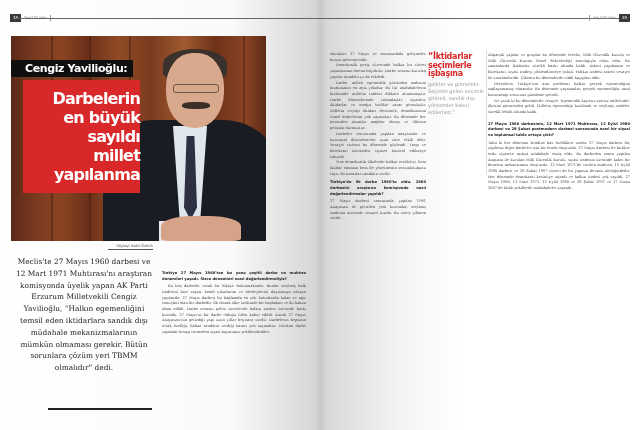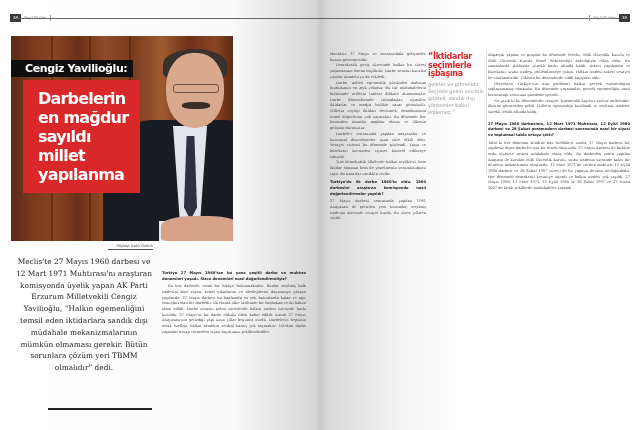--- a/index.html
+++ b/index.html
@@ -12,36 +12,36 @@
   
   .run-head { position: absolute; top: 14px; height: 8px; display: flex; align-items: center; }
   .run-head.left { left: 10px; right: 14px; }
   .run-head.right { left: 16px; right: 10px; }
   .pgnum { background: #3a3a3a; color: #fff; font-family: "DejaVu Sans", sans-serif; font-size: 4px; padding: 1px 3px; line-height: 6px; }
   .mag { font-family: "DejaVu Sans", sans-serif; font-size: 4px; color: #888; padding: 0 3px; border-right: 1px solid #999; line-height: 6px; }
   .run-head.right .mag { border-right: none; border-left: 1px solid #999; }
   .hrule { flex: 1; height: 1px; background: #666; }
 
   
-  .photo { position: absolute; left: 11px; top: 36px; width: 222px; height: 205px; overflow: hidden;
+  .photo { position: absolute; left: 11px; top: 36px; width: 255px; height: 205px; overflow: hidden;
     background: linear-gradient(90deg, #5a2a18 0%, #7b3a1f 10%, #8a4322 20%, #6b3019 30%, #904a26 42%, #7a3b1e 55%, #a05a30 68%, #6e3219 80%, #8a4424 92%, #5c2a16 100%); }
   .photo .stripe { position: absolute; top: 0; bottom: 0; width: 2px; background: rgba(40,15,5,0.35); }
   .person-body { position: absolute; left: 92px; top: 84px; width: 180px; height: 140px; background: #1a1c24; border-radius: 50px 60px 0 0; }
   .shirt { position: absolute; left: 162px; top: 90px; width: 34px; height: 95px; background: #dfe6ee; clip-path: polygon(0 0,100% 0,80% 100%,20% 100%); }
   .tie { position: absolute; left: 173px; top: 100px; width: 13px; height: 84px; background: #2c3040; clip-path: polygon(20% 0,80% 0,100% 85%,50% 100%,0 85%); }
   .head { position: absolute; left: 155px; top: 17px; width: 58px; height: 75px; background: #d9a98e; border-radius: 45% 45% 48% 48%; }
   .hair { position: absolute; left: 152px; top: 13px; width: 64px; height: 30px; background: #3a302c; border-radius: 50% 50% 20% 20%; }
   .mustache { position: absolute; left: 171px; top: 66px; width: 28px; height: 7px; background: #3c2f2a; border-radius: 40%; }
   .glasses { position: absolute; left: 162px; top: 48px; width: 46px; height: 9px; border: 1px solid #6b5548; border-radius: 3px; }
   .hands { position: absolute; left: 150px; top: 180px; width: 80px; height: 25px; background: #d6a388; border-radius: 40% 40% 10% 10%; }
   .cuff-left { position: absolute; left: 148px; top: 185px; width: 14px; height: 20px; background: #e7e7ea; }
 
   .name-bar { position: absolute; left: 0; top: 24px; height: 17px; background: #0f0f0f; padding: 0 6px 0 14px; display: flex; align-items: center; }
   .name-bar span { color: #fff; font-family: "DejaVu Sans", sans-serif; font-weight: bold; font-size: 11px; letter-spacing: -0.4px; }
-  .red-box { position: absolute; left: 12px; top: 44px; width: 117px; height: 113px; background: #d8282a; padding: 9px 0 0 15px; }
+  .red-box { position: absolute; left: 12px; top: 44px; width: 117px; height: 113px; background: #d8282a; padding: 9px 0 0 15px; text-align: right; }
   .red-box div { color: #fff; font-family: "DejaVu Sans", sans-serif; font-weight: bold; font-size: 16px; line-height: 19px; letter-spacing: -0.8px; }
 
   .credit { position: absolute; left: 108px; top: 244px; width: 45px; border-bottom: 1px solid #555; font-family: "DejaVu Sans", sans-serif; font-size: 3.5px; color: #555; text-align: right; padding-bottom: 1px; }
 
   .lede { position: absolute; left: 16px; top: 256px; width: 136px; text-align: center; font-family: "DejaVu Serif", serif; font-size: 7.4px; line-height: 11.8px; color: #222; }
   .lede-rule { position: absolute; left: 48px; top: 408px; width: 104px; height: 2px; background: #222; }
 
   .col { position: absolute; font-family: "DejaVu Serif", serif; font-size: 3.6px; line-height: 5.7px; color: #444; text-align: justify; }
   .col p { text-indent: 6px; margin-bottom: 0; }
   .col p.noind { text-indent: 0; }
@@ -87,21 +87,21 @@
     <div class="glasses"></div>
     <div class="mustache"></div>
     <div class="cuff-left"></div>
     <div class="hands"></div>
 
     <div class="name-bar">
       <span>Cengiz Yavilioğlu:</span>
     </div>
     <div class="red-box">
       <div>Darbelerin</div>
-      <div>en mağdur</div>
+      <div>en büyük</div>
       <div>sayıldı</div>
       <div>millet yapılanma</div>
     </div>
   </div>
 
   <div class="credit">Söyleşi: Bekir Öztürk</div>
 
   <div class="lede">Meclis'te 27 Mayıs 1960 darbesi ve 12 Mart 1971 Muhtırası'nı araştıran komisyonda üyelik yapan AK Parti Erzurum Milletvekili Cengiz Yavilioğlu, “Halkın egemenliğini temsil eden iktidarlara sandık dışı müdahale mekanizmalarının mümkün olmaması gerekir. Bütün sorunlara çözüm yeri TBMM olmalıdır” dedi.</div>
   <div class="lede-rule"></div>
 

